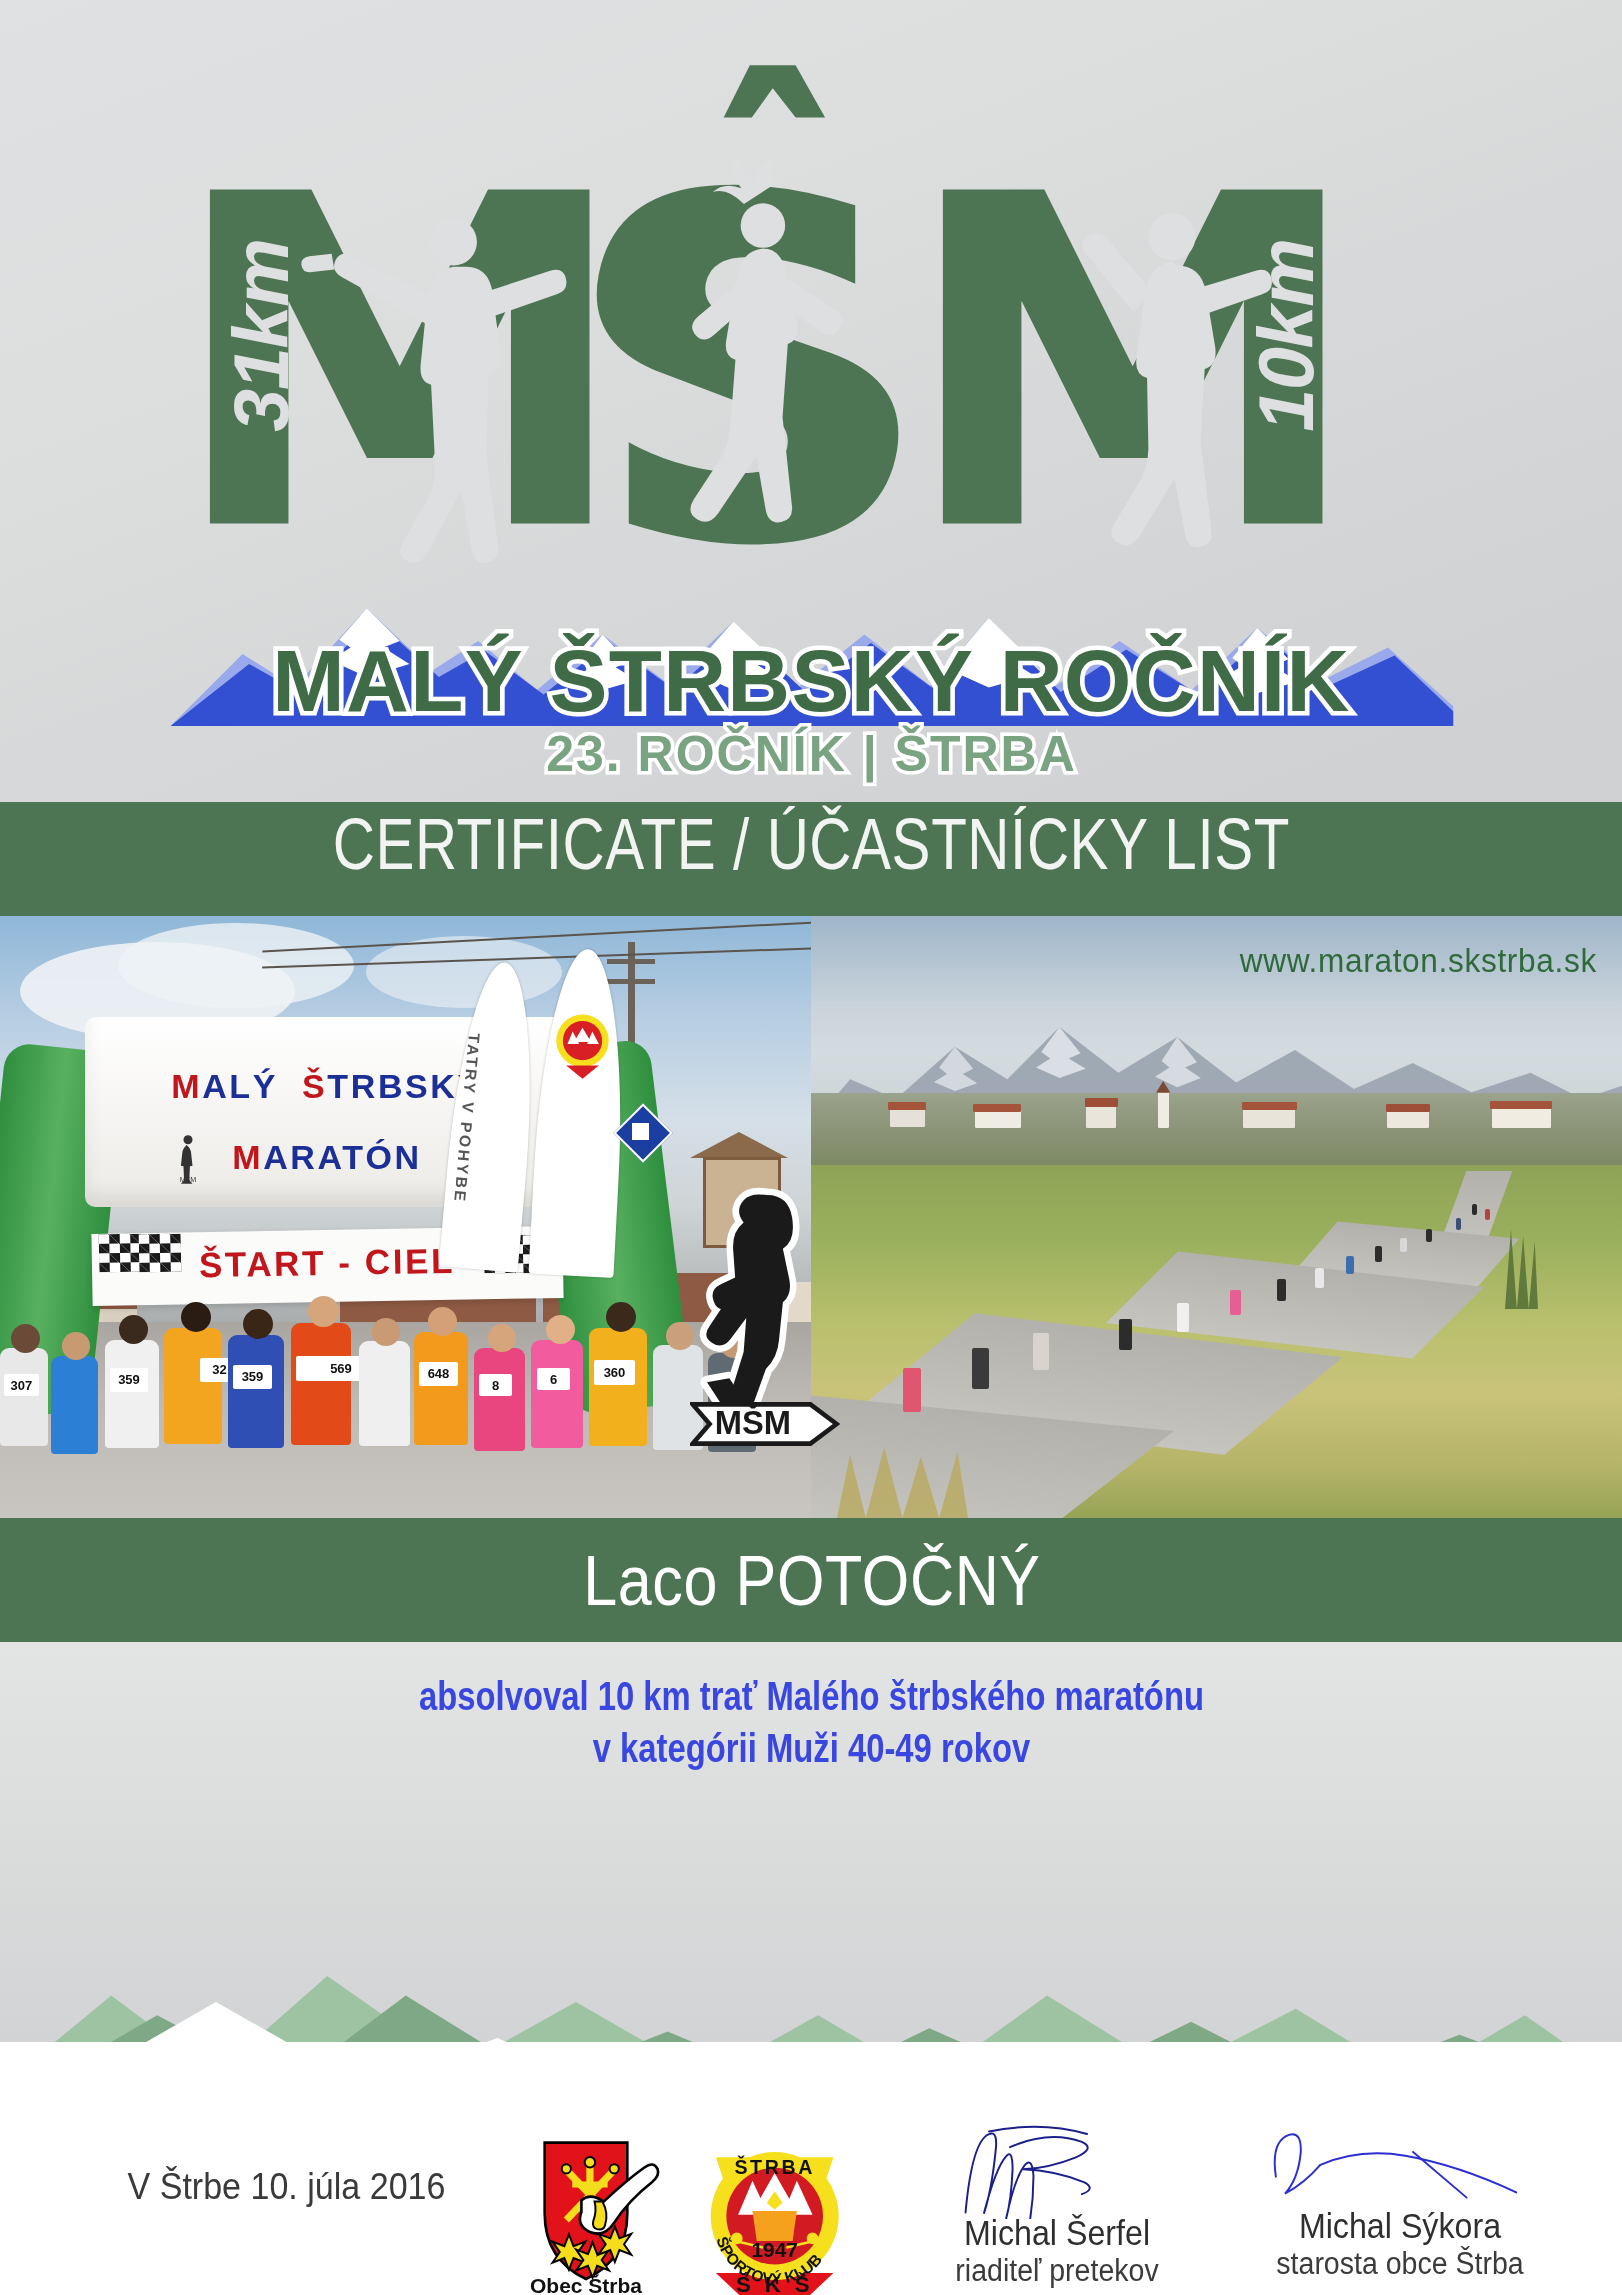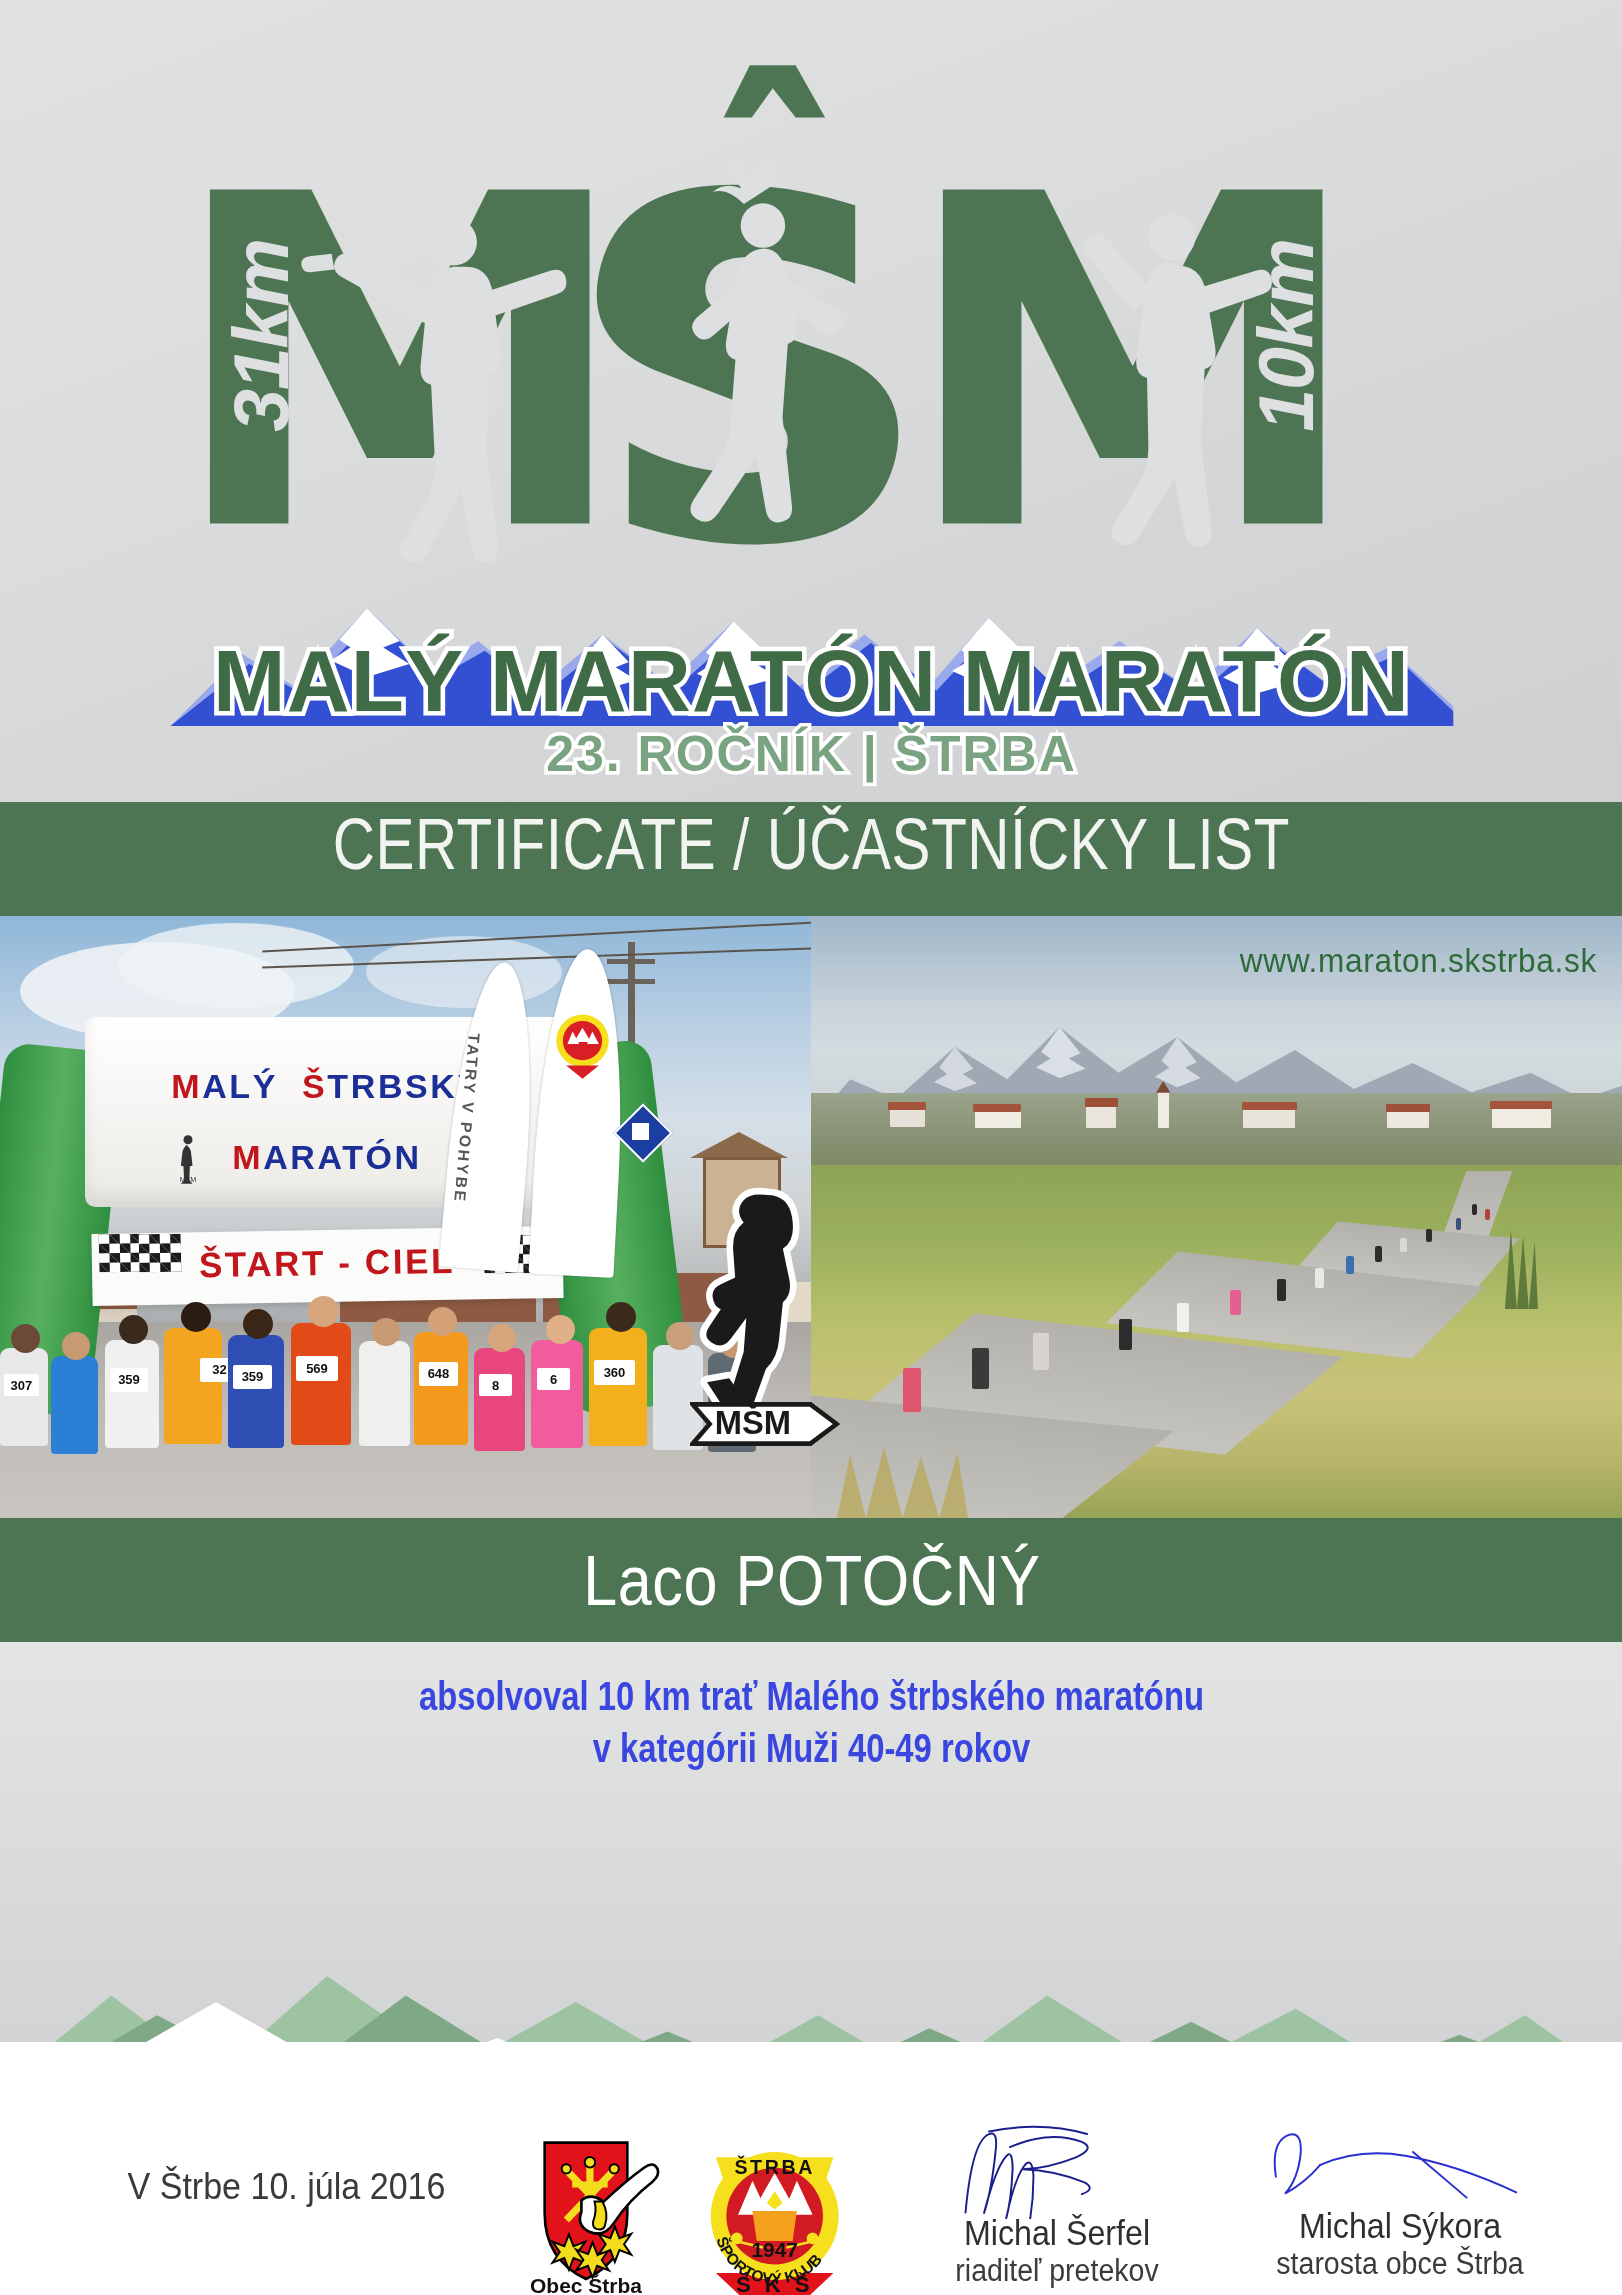--- a/index.html
+++ b/index.html
@@ -207,21 +207,21 @@
         <path d="M0 260 L110 150 L190 200 L300 80 L400 175 L470 130 L560 205 L660 120 L760 195 L860 100 L960 200 L1060 120 L1160 198 L1250 95 L1350 200 L1450 130 L1560 205 L1660 110 L1760 190 L1860 140 L1960 230 L1960 260 Z" fill="#9aa9ec"></path>
         <path d="M0 260 L120 165 L200 210 L310 95 L410 185 L480 145 L570 212 L670 132 L770 204 L870 115 L970 208 L1070 133 L1170 206 L1260 110 L1360 208 L1460 143 L1570 212 L1670 124 L1770 198 L1870 152 L1960 238 L1960 260 Z" fill="#2b49cf" opacity="0.92"></path>
         <path d="M300 80 L350 130 L325 140 L365 165 L300 185 L245 160 L275 140 L258 128 Z" fill="#ffffff"></path>
         <path d="M860 100 L912 150 L886 160 L928 186 L860 205 L804 180 L836 160 L818 148 Z" fill="#ffffff"></path>
         <path d="M1250 95 L1302 146 L1276 156 L1318 182 L1250 201 L1194 176 L1226 156 L1208 144 Z" fill="#ffffff"></path>
         <path d="M1660 110 L1708 158 L1684 168 L1722 192 L1660 210 L1608 186 L1638 168 L1622 156 Z" fill="#ffffff"></path>
         <path d="M660 120 L700 162 L680 170 L712 190 L660 205 L618 186 L642 170 L630 160 Z" fill="#ffffff"></path>
       </svg>
 
       <div class="wordmark">
-        <span>MALÝ MARATÓN MARATÓN</span>
+        <span>MALÝ ŠTRBSKÝ ROČNÍK</span>
       </div>
       <div class="subwordmark">
         <span>23. ROČNÍK | ŠTRBA</span>
       </div>
     </div>
   </div>
 
   <div class="cert-bar">
     <div class="cert-bar-text">CERTIFICATE / ÚČASTNÍCKY LIST</div>
   </div>
@@ -315,21 +315,21 @@
       <div class="runner" style="left:164px;top:412px;width:58px;height:116px;background:#f4a520;"></div>
       <div class="head" style="left:181px;top:386px;width:30px;height:30px;background:#2a1c12;"></div>
       <div class="bib" style="left:169px;top:442px;width:39px;height:23.6px;margin-left:31px;">32</div>
 
       <div class="runner" style="left:228px;top:419px;width:56px;height:113px;background:#2f4fb5;"></div>
       <div class="head" style="left:243px;top:393px;width:30px;height:30px;background:#3a2616;"></div>
       <div class="bib" style="left:233px;top:449px;width:39px;height:23.6px;">359</div>
 
       <div class="runner" style="left:291px;top:407px;width:60px;height:122px;background:#e24b18;"></div>
       <div class="head" style="left:308px;top:380px;width:31px;height:31px;background:#d6a57c;"></div>
-      <div class="bib" style="left:296px;top:440px;width:42px;height:25px;">569</div>
+      <div class="bib" style="left:296px;top:440px;width:42px;height:25px;padding-left:24px;">569</div>
 
       <div class="runner" style="left:359px;top:425px;width:51px;height:105px;background:#efefef;"></div>
       <div class="head" style="left:372px;top:402px;width:27.5px;height:27.5px;background:#c99b74;"></div>
 
       <div class="runner" style="left:414px;top:416px;width:54px;height:113px;background:#f39a1c;"></div>
       <div class="head" style="left:428px;top:391px;width:29px;height:29px;background:#d3a078;"></div>
       <div class="bib" style="left:419px;top:446px;width:39px;height:23.6px;">648</div>
 
       <div class="runner" style="left:474px;top:432px;width:51px;height:103px;background:#e9457f;"></div>
       <div class="head" style="left:488px;top:408px;width:27.5px;height:27.5px;background:#d6a57c;"></div>

